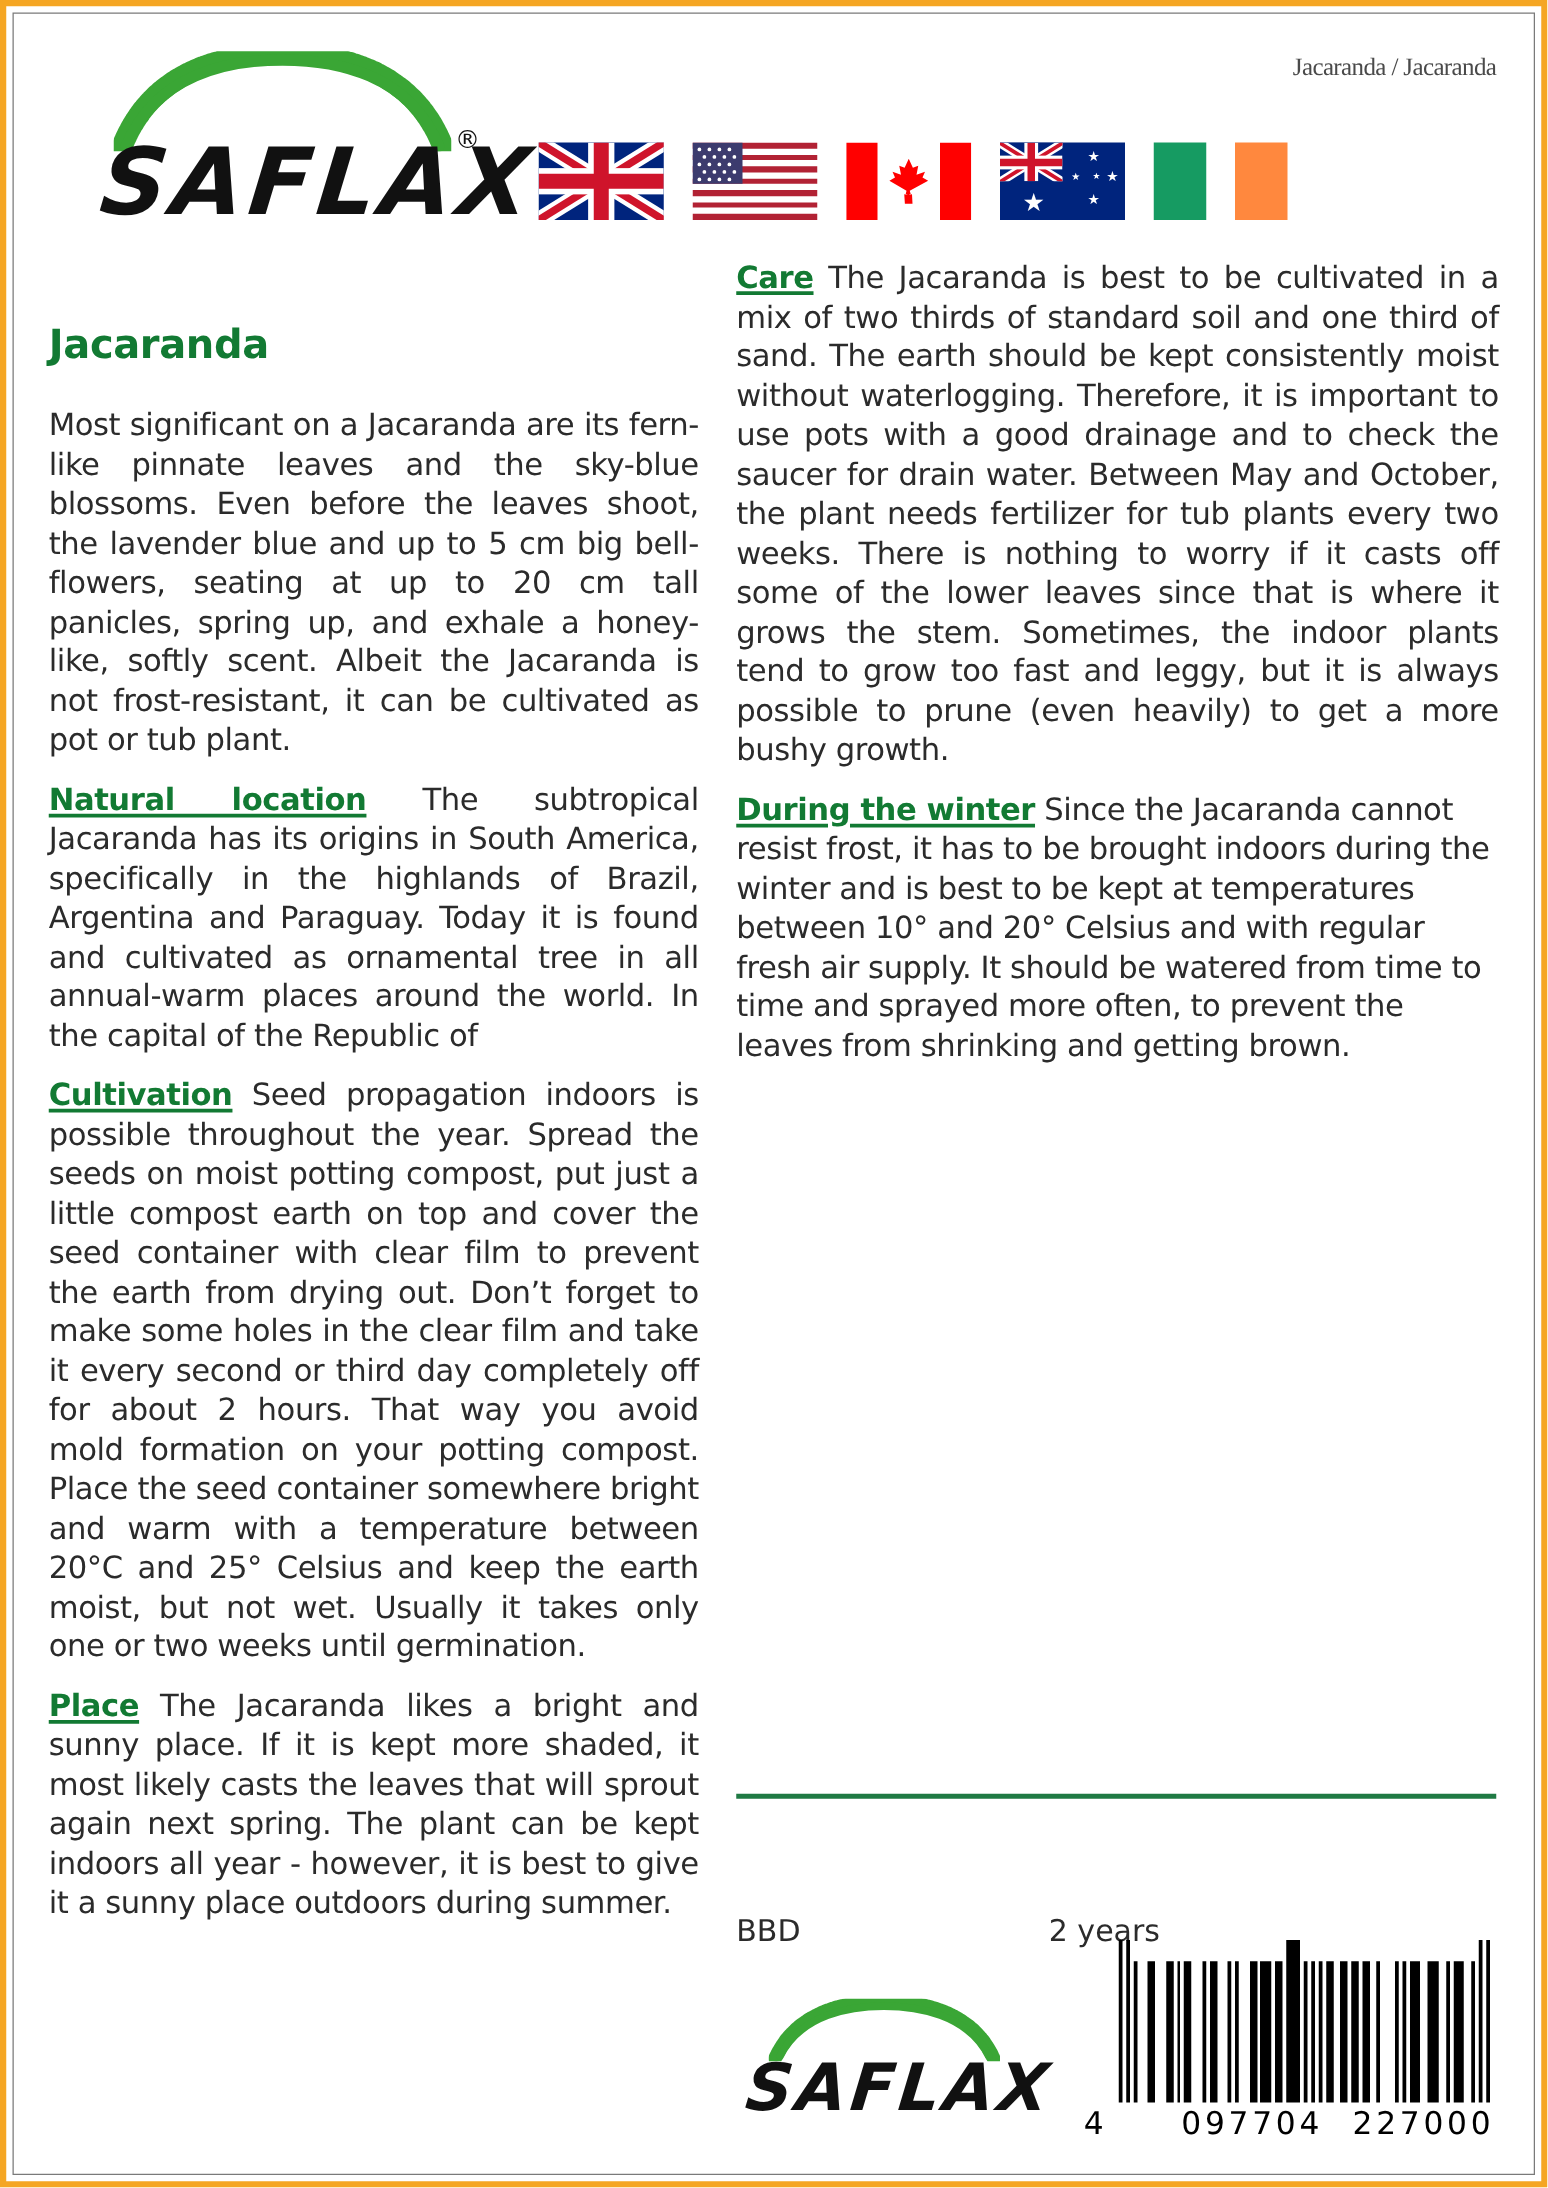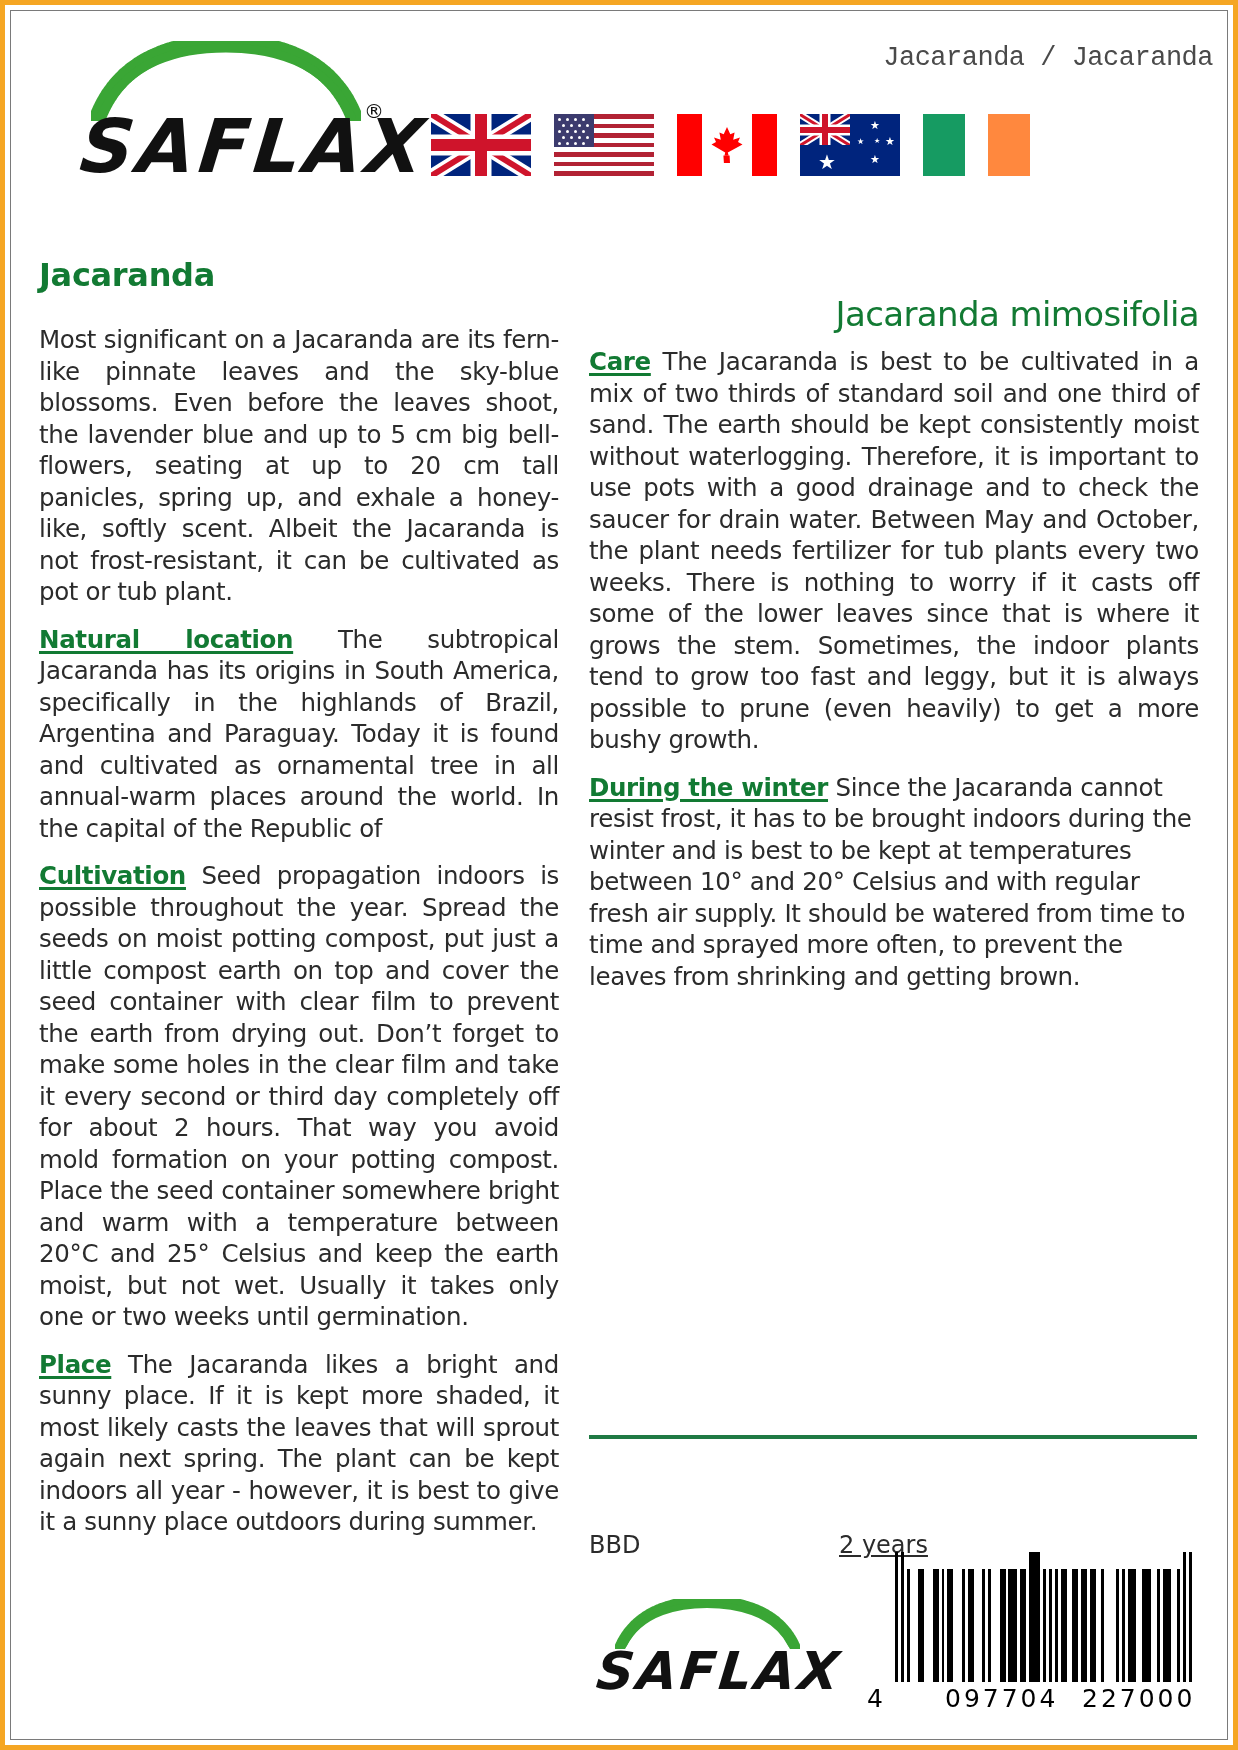--- a/index.html
+++ b/index.html
@@ -29,25 +29,25 @@
 
   
   .header {
     position: relative;
     height: 195px;
     padding: 0 28px;
   }
 
   .lang-title {
     position: absolute;
-    right: 14px;
+    right: 30px;
     top: 32px;
-    font-size: 27px;
+    font-size: 20px;
     color: #4a4a4a;
-    font-family: Liberation Mono, monospace;
+    font-family: Liberation Serif, serif;
     letter-spacing: -0.5px;
     white-space: nowrap;
   }
 
   .brand-block {
     position: absolute;
     left: 70px;
     top: 30px;
     width: 320px;
     height: 140px;
@@ -223,21 +223,21 @@
     position: absolute;
     left: 0;
     right: 2px;
     bottom: 168px;
     font-family: "DejaVu Sans", sans-serif;
     font-size: 24px;
     color: #2b2b2b;
   }
   .meta-row { display: flex; margin-bottom: 12px; }
   .meta-label { width: 250px; }
-  .meta-value { flex: 1; text-decoration: underline; }
+  .meta-value { flex: 1; }
 
   .foot-logo {
     position: absolute;
     left: 8px;
     bottom: 30px;
     width: 230px;
     height: 110px;
   }
   .foot-arc { position:absolute; left: 18px; top: 0; width: 185px; height: 50px; }
   .foot-word {
@@ -383,21 +383,20 @@
           <p class="body-text">
             <span class="hdr">Cultivation</span><span>  Seed propagation indoors is possible throughout the year. Spread the seeds on moist potting compost, put just a little compost earth on top and cover the seed container with clear film to prevent the earth from drying out. Don’t forget to make some holes in the clear film and take it every second or third day completely off for about 2 hours. That way you avoid mold formation on your potting compost. Place the seed container somewhere bright and warm with a temperature between 20°C and 25° Celsius and keep the earth moist, but not wet. Usually it takes only one or two weeks until germination.</span>
           </p>
 
           <p class="body-text">
             <span class="hdr">Place</span><span> The Jacaranda likes a bright and sunny place. If it is kept more shaded, it most likely casts the leaves that will sprout again next spring. The plant can be kept indoors all year - however, it is best to give it a sunny place outdoors during summer.</span>
           </p>
         </div>
 
         <div class="col-right">
-          <div class="title-latin">Jacaranda mimosifolia</div>
 
           <p class="body-text">
             <span class="hdr">Care</span><span> The Jacaranda is best to be cultivated in a mix of two thirds of standard soil and one third of sand. The earth should be kept consistently moist without waterlogging. Therefore, it is important to use pots with a good drainage and to check the saucer for drain water. Between May and October, the plant needs fertilizer for tub plants every two weeks. There is nothing to worry if it casts off some of the lower leaves since that is where it grows the stem. Sometimes, the indoor plants tend to grow too fast and leggy, but it is always possible to prune (even heavily) to get a more bushy growth.</span>
           </p>
 
           <p class="body-text last">
             <span class="hdr">During the winter</span><span> Since the Jacaranda cannot resist frost, it has to be brought indoors during the winter and is best to be kept at temperatures between 10° and 20° Celsius and with regular fresh air supply. It should be watered from time to time and sprayed more often, to prevent the leaves from shrinking and getting brown.</span>
           </p>
 
           <div class="foot-rule"></div>

